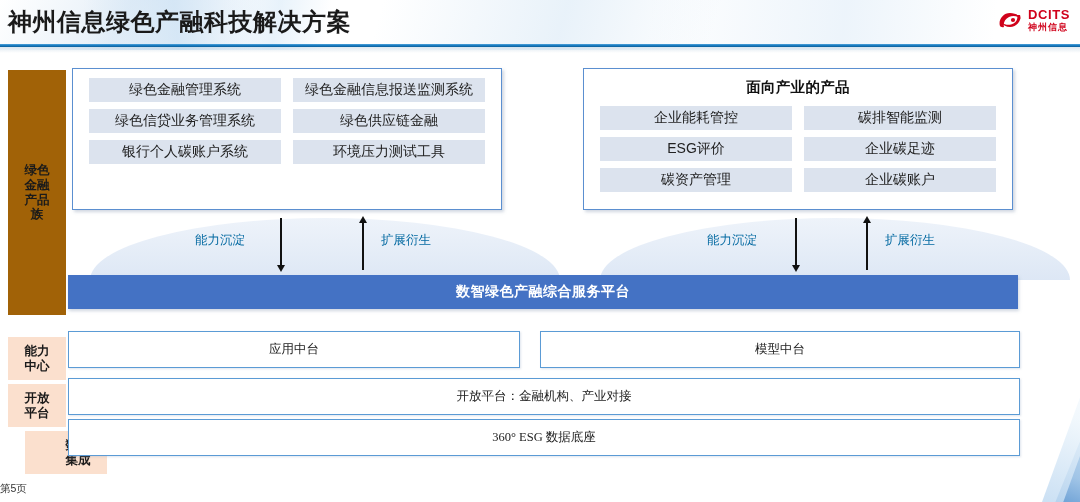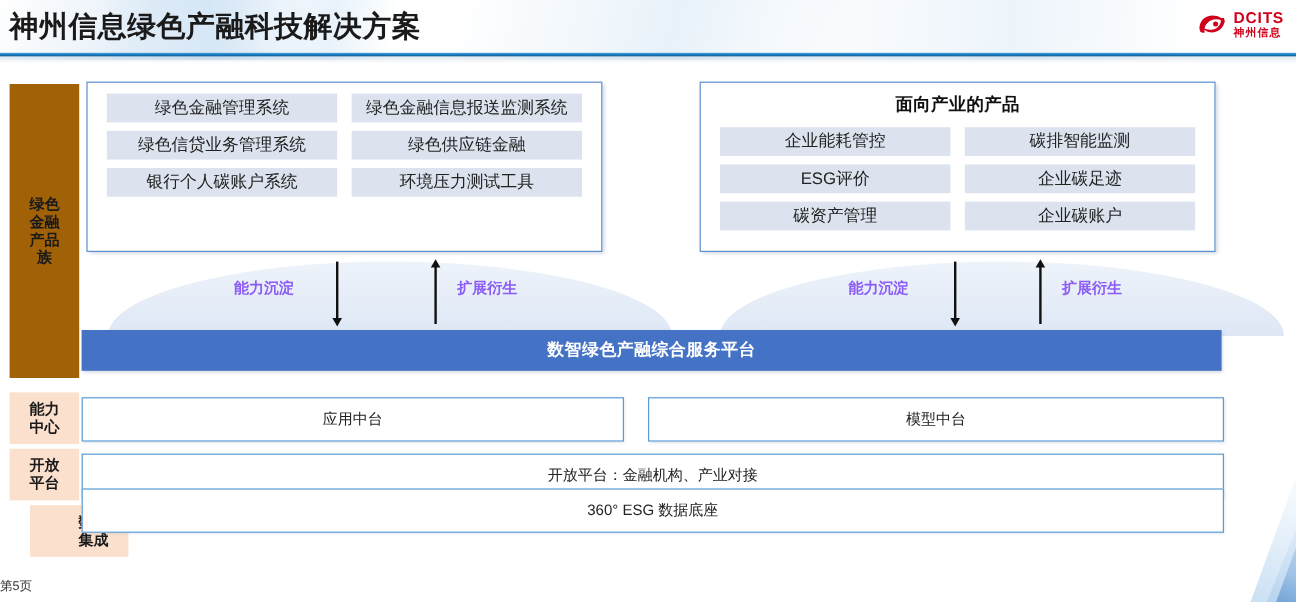--- a/index.html
+++ b/index.html
@@ -48,32 +48,32 @@
        background:linear-gradient(180deg,rgba(255,255,255,0) 10%,rgba(120,168,216,.55) 85%,rgba(70,130,195,.8) 100%);}
 
   
   .arc{position:absolute;border-radius:50% 50% 0 0 / 100% 100% 0 0;
        background:linear-gradient(180deg,#eef3fa 0%,#e4ecf7 60%,#dde7f5 100%);}
 
   
   .side{position:absolute;display:flex;align-items:center;justify-content:center;text-align:center;
         font-weight:bold;font-size:12.5px;color:#1a1a1a;line-height:1.18;}
   .side-blue{background:#a16207;}
-  .side-peach{background:#fbe0ce;}
+  .side-peach{background:#fbe0ce;margin-top:10px;}
 
   
   .panel{position:absolute;background:#ffffff;border:1.4px solid #5b8fd0;
          box-shadow:2px 2px 3px rgba(120,140,170,.35);}
   .panel-title{text-align:center;font-weight:bold;font-size:14.5px;color:#111;margin-top:9px;letter-spacing:.3px;}
   .panel-grid{display:grid;grid-template-columns:1fr 1fr;gap:7px 12px;padding:9px 16px 10px 16px;}
   .pitem{background:#dce3ee;height:24px;display:flex;align-items:center;justify-content:center;
          font-size:14px;color:#222;white-space:nowrap;}
 
   
-  .flowlabel{position:absolute;font-size:12.5px;font-weight:bold;color:#8b5cf6;white-space:nowrap;text-align:right;}
+  .flowlabel{position:absolute;font-size:12.5px;font-weight:normal;color:#0369a1;white-space:nowrap;text-align:right;}
   .arrow{position:absolute;width:1.6px;background:#111;}
   .arrow .head{position:absolute;left:50%;transform:translateX(-50%);width:0;height:0;}
   .arrow.down .head{bottom:-6px;border-left:4px solid transparent;border-right:4px solid transparent;border-top:7px solid #111;}
   .arrow.up .head{top:-6px;border-left:4px solid transparent;border-right:4px solid transparent;border-bottom:7px solid #111;}
 
   
   .platform{position:absolute;background:#4472c4;display:flex;align-items:center;justify-content:center;
             color:#ffffff;font-weight:bold;font-size:14px;letter-spacing:.5px;
             box-shadow:1px 2px 3px rgba(120,140,170,.35);}
 
@@ -186,21 +186,21 @@
     <span>应用中台</span>
   </div>
   <div class="wbox" style="left:540px;top:331px;width:478px;height:35px;">
     <span>模型中台</span>
   </div>
 
   <div class="wbox" style="left:68px;top:378px;width:950px;height:35px;">
     <span>开放平台：金融机构、产业对接</span>
   </div>
 
-  <div class="wbox" style="left:68px;top:407px;width:950px;height:35px;">
+  <div class="wbox" style="left:68px;top:419px;width:950px;height:35px;font-family:Liberation Serif, serif;">
     <span>360° ESG 数据底座</span>
   </div>
 
   <div class="corner-swoosh">
     <div class="cs1"></div>
       <div class="cs2"></div>
       <div class="cs3"></div>
   </div>
 
   <div class="footer">第5页</div>

